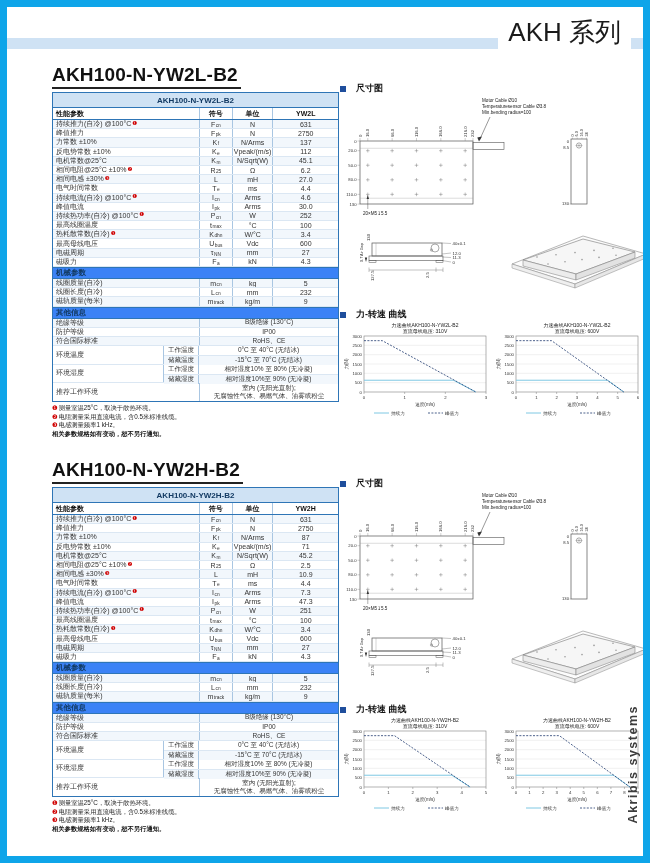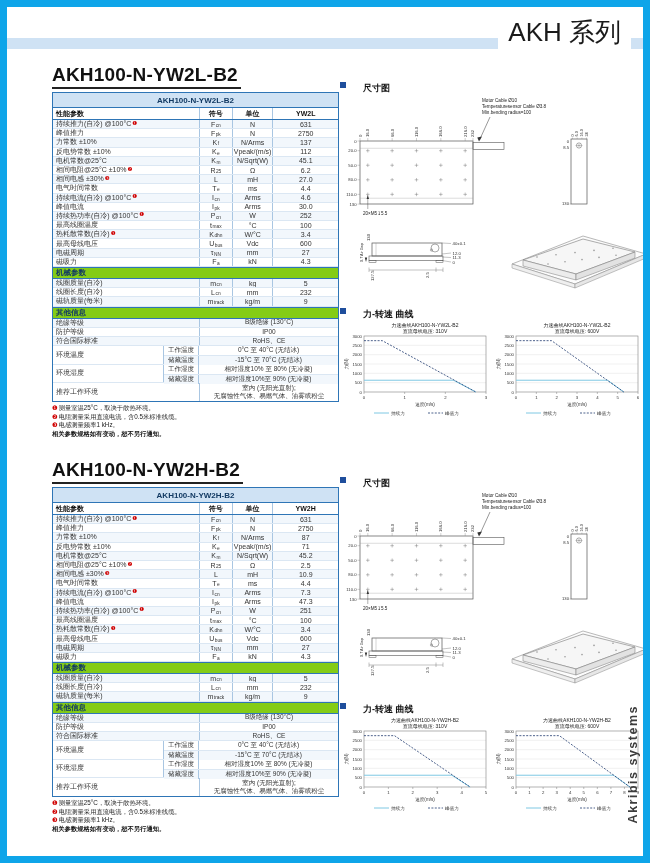--- a/index.html
+++ b/index.html
@@ -21,40 +21,40 @@
   .cell:last-child{border-right:none;}
   .c-label{width:148px;padding-left:3px;}
   .c-sym{width:33px;justify-content:center;}
   .c-unit{width:41px;justify-content:center;}
   .c-val{width:65px;justify-content:center;}
   .row-data{height:9.2px;}
   .row-title{height:14px;background:#cfe2f4;font-weight:700;font-size:8px;color:#123a63;
              display:flex;align-items:center;justify-content:center;border-bottom:1px solid #2e75b6;}
   .row-header{height:12px;border-bottom:1px solid #2e75b6;}
   .row-header .cell{font-weight:700;color:#111;}
-  .row-sect{height:12px;background:#84cc16;border-bottom:1px solid #2e75b6;border-top:1px solid #2e75b6;}
+  .row-sect{height:12px;background:#3b82f6;border-bottom:1px solid #2e75b6;border-top:1px solid #2e75b6;}
   .row-sect .cell{font-weight:700;font-size:7.5px;color:#123a63;}
   .shaded{background:#f2f7fc;}
   .sym-sub{font-size:4.8px;margin-top:3px;margin-left:.5px;}
   .note-mark{color:#d00000;font-size:5.5px;margin-left:1px;margin-bottom:3px;}
   .c-olabel{width:113px;padding-left:3px;}
   .c-olabelw{width:148px;padding-left:3px;}
   .c-osub{width:35px;justify-content:center;font-size:6.5px;}
   .c-oval{width:139px;justify-content:center;font-size:6.5px;text-align:center;}
   .h2row{height:18.4px;}
   .col2{display:flex;flex-direction:column;width:174px;box-sizing:border-box;}
   .subrow{display:flex;flex:1;box-sizing:border-box;}
   .subrow:first-child{border-bottom:1px solid #dbe7f3;}
   .mline{display:flex;flex-direction:column;justify-content:center;line-height:8px;}
   .footnotes{position:absolute;left:45px;top:340px;width:287px;font-size:6.3px;
              line-height:8.6px;color:#222;}
   .fn-marker{color:#d00000;margin-right:1px;}
   .fn-last{font-weight:700;color:#111;}
   .blk-hdr{position:absolute;left:333px;font-size:9px;font-weight:700;color:#111;
-           display:flex;gap:17px;white-space:nowrap;}
+           display:flex;align-items:center;gap:10px;white-space:nowrap;}
   .sq{width:6px;height:6px;background:#1f4e9c;display:inline-block;flex:0 0 auto;}
   .dim-svg{position:absolute;left:333px;top:30px;}
   .chart-svg{position:absolute;top:256px;}
   .side-text{position:absolute;right:3px;top:698px;writing-mode:vertical-rl;
              transform:rotate(180deg);font-size:12.5px;font-weight:700;color:#3c3c3c;
              letter-spacing:1.5px;white-space:nowrap;}
 </style>
 </head>
 <body>
 

